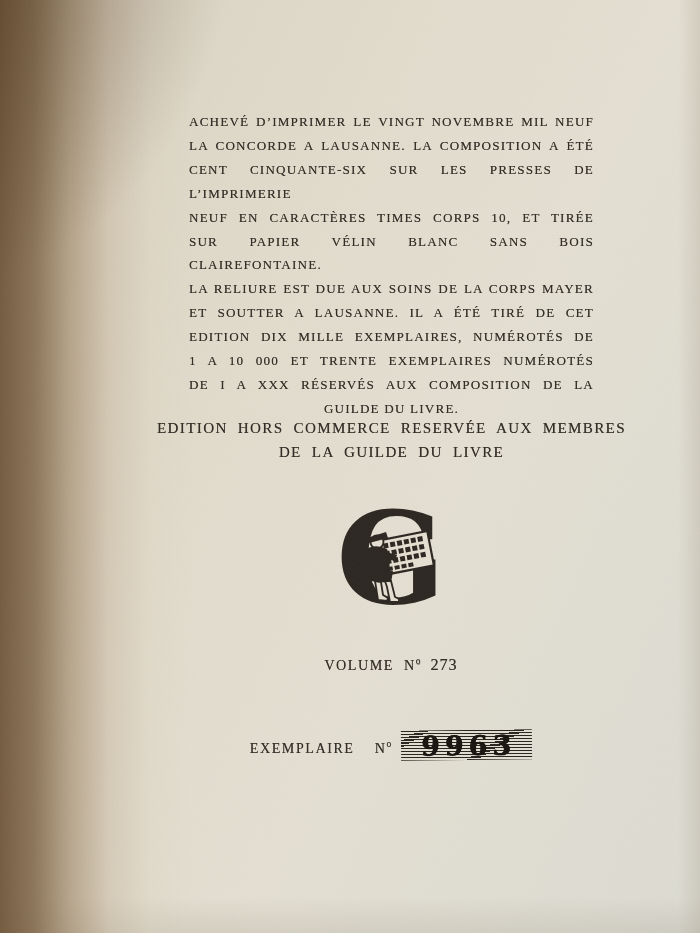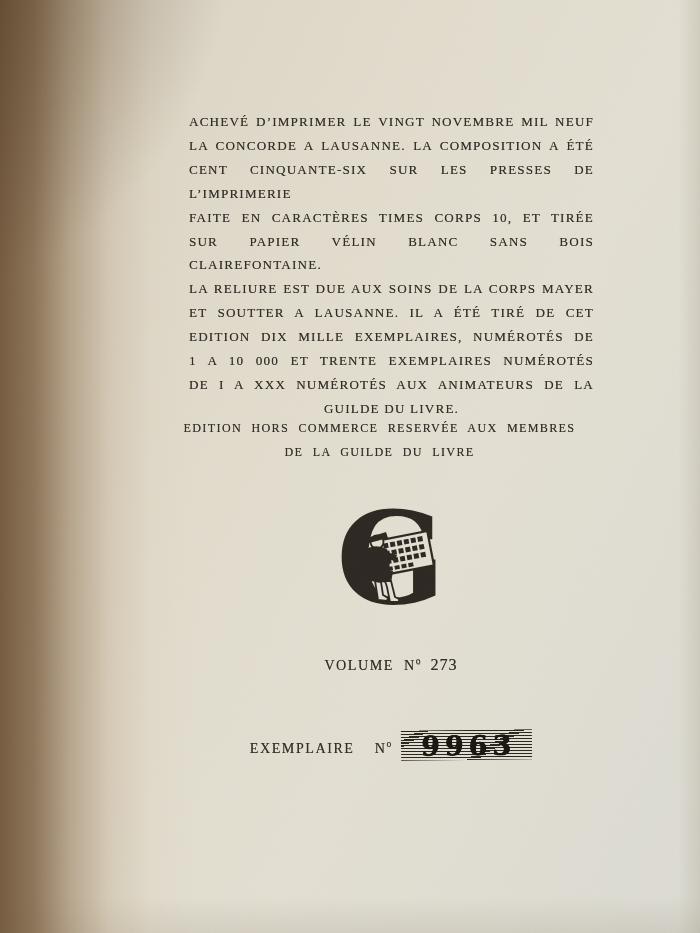--- a/index.html
+++ b/index.html
@@ -23,22 +23,22 @@
   .ink { color:#2f2a23; text-shadow: 0.2px 0.2px 0.35px rgba(47,42,35,0.55); }
 
   .colophon {
     position:absolute; left:189px; top:110px; width:405px;
     font-size:13px; letter-spacing:1.25px; line-height:23.9px;
   }
   .c-line { text-align:justify; text-align-last:justify; white-space:normal; }
   .c-line.center { text-align:center; text-align-last:center; }
 
   .edition {
-    position:absolute; left:132px; top:416px; width:495px;
-    font-size:12px; letter-spacing:1.4px; word-spacing:5px;
+    position:absolute; left:144px; top:416px; width:495px;
+    font-size:15px; letter-spacing:1.4px; word-spacing:5px;
     line-height:24px; text-align:center;
   }
 
   .logo-wrap { position:absolute; left:188px; top:503px; width:406px; text-align:center; }
   .logo-wrap svg { display:inline-block; }
 
   .volume {
     position:absolute; left:188px; top:656px; width:406px;
     font-size:14px; letter-spacing:1.6px; word-spacing:5px; text-align:center;
   }
@@ -67,27 +67,27 @@
 </style>
 </head>
 <body>
 
 <div class="photo">
 
   <div class="colophon ink">
     <div class="c-line">ACHEVÉ D’IMPRIMER LE VINGT NOVEMBRE MIL NEUF</div>
     <div class="c-line">LA CONCORDE A LAUSANNE. LA COMPOSITION A ÉTÉ</div>
     <div class="c-line">CENT CINQUANTE-SIX SUR LES PRESSES DE L’IMPRIMERIE</div>
-    <div class="c-line">FAITE EN CARACTÈRES TIMES CORPS 10, ET TIRÉE</div>
+    <div class="c-line">NEUF EN CARACTÈRES TIMES CORPS 10, ET TIRÉE</div>
     <div class="c-line">SUR PAPIER VÉLIN BLANC SANS BOIS CLAIREFONTAINE.</div>
     <div class="c-line">LA RELIURE EST DUE AUX SOINS DE LA CORPS MAYER</div>
     <div class="c-line">ET SOUTTER A LAUSANNE. IL A ÉTÉ TIRÉ DE CET</div>
     <div class="c-line">EDITION DIX MILLE EXEMPLAIRES, NUMÉROTÉS DE</div>
     <div class="c-line">1 A 10&nbsp;000 ET TRENTE EXEMPLAIRES NUMÉROTÉS</div>
-    <div class="c-line">DE I A XXX NUMÉROTÉS AUX ANIMATEURS DE LA</div>
+    <div class="c-line">DE I A XXX RÉSERVÉS AUX COMPOSITION DE LA</div>
     <div class="c-line center">GUILDE DU LIVRE.</div>
   </div>
 
   <div class="edition ink">
     <div>EDITION HORS COMMERCE RESERVÉE AUX MEMBRES</div>
     <div>DE LA GUILDE DU LIVRE</div>
   </div>
 
   <div class="logo-wrap">
     <svg width="100" height="108" viewBox="0 0 100 108">

